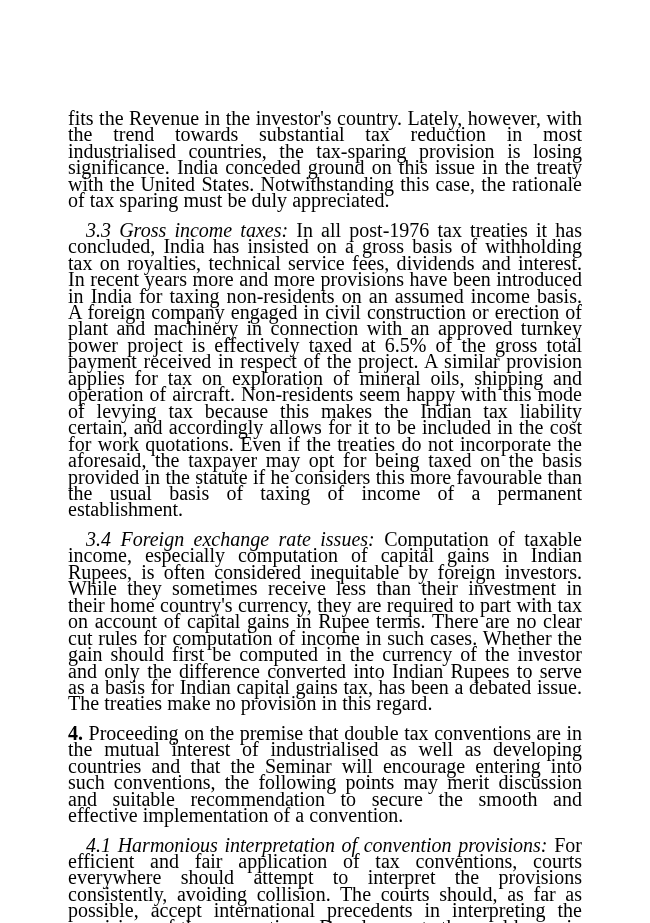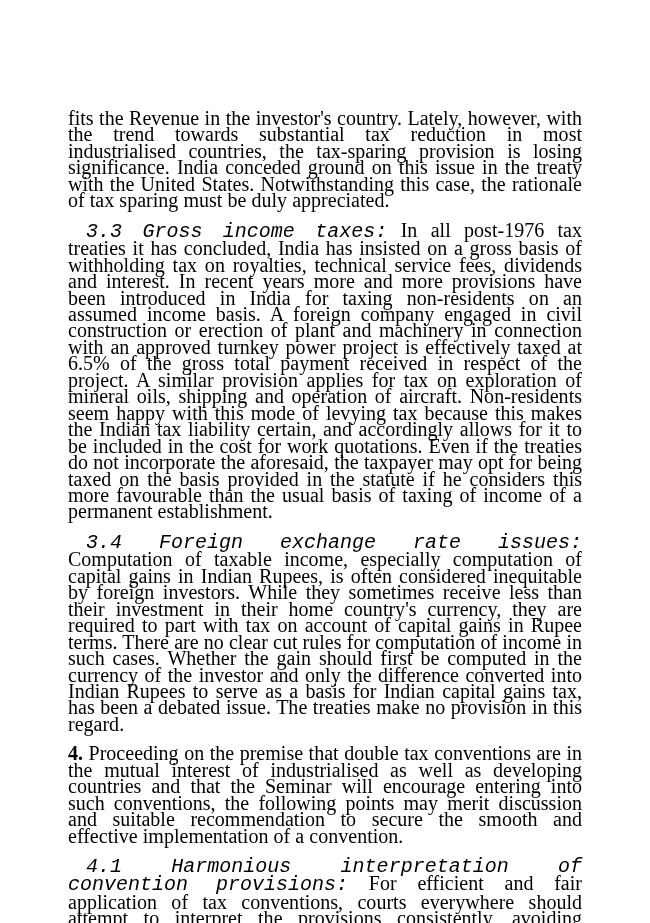--- a/index.html
+++ b/index.html
@@ -39,21 +39,20 @@
     word-spacing: 0.1px;
   }
   p.para.spaced {
     margin-top: 13px;
   }
   p.para.indent {
     text-indent: 18px;
   }
   .sec-head-italic {
     font-style: italic;
-    font-family: Liberation Mono, monospace;
   }
   .sec-head-bold {
     font-weight: bold;
   }
   .page-number {
     position: absolute;
     left: 68px;
     top: 797px;
     width: 514px;
     text-align: right;

